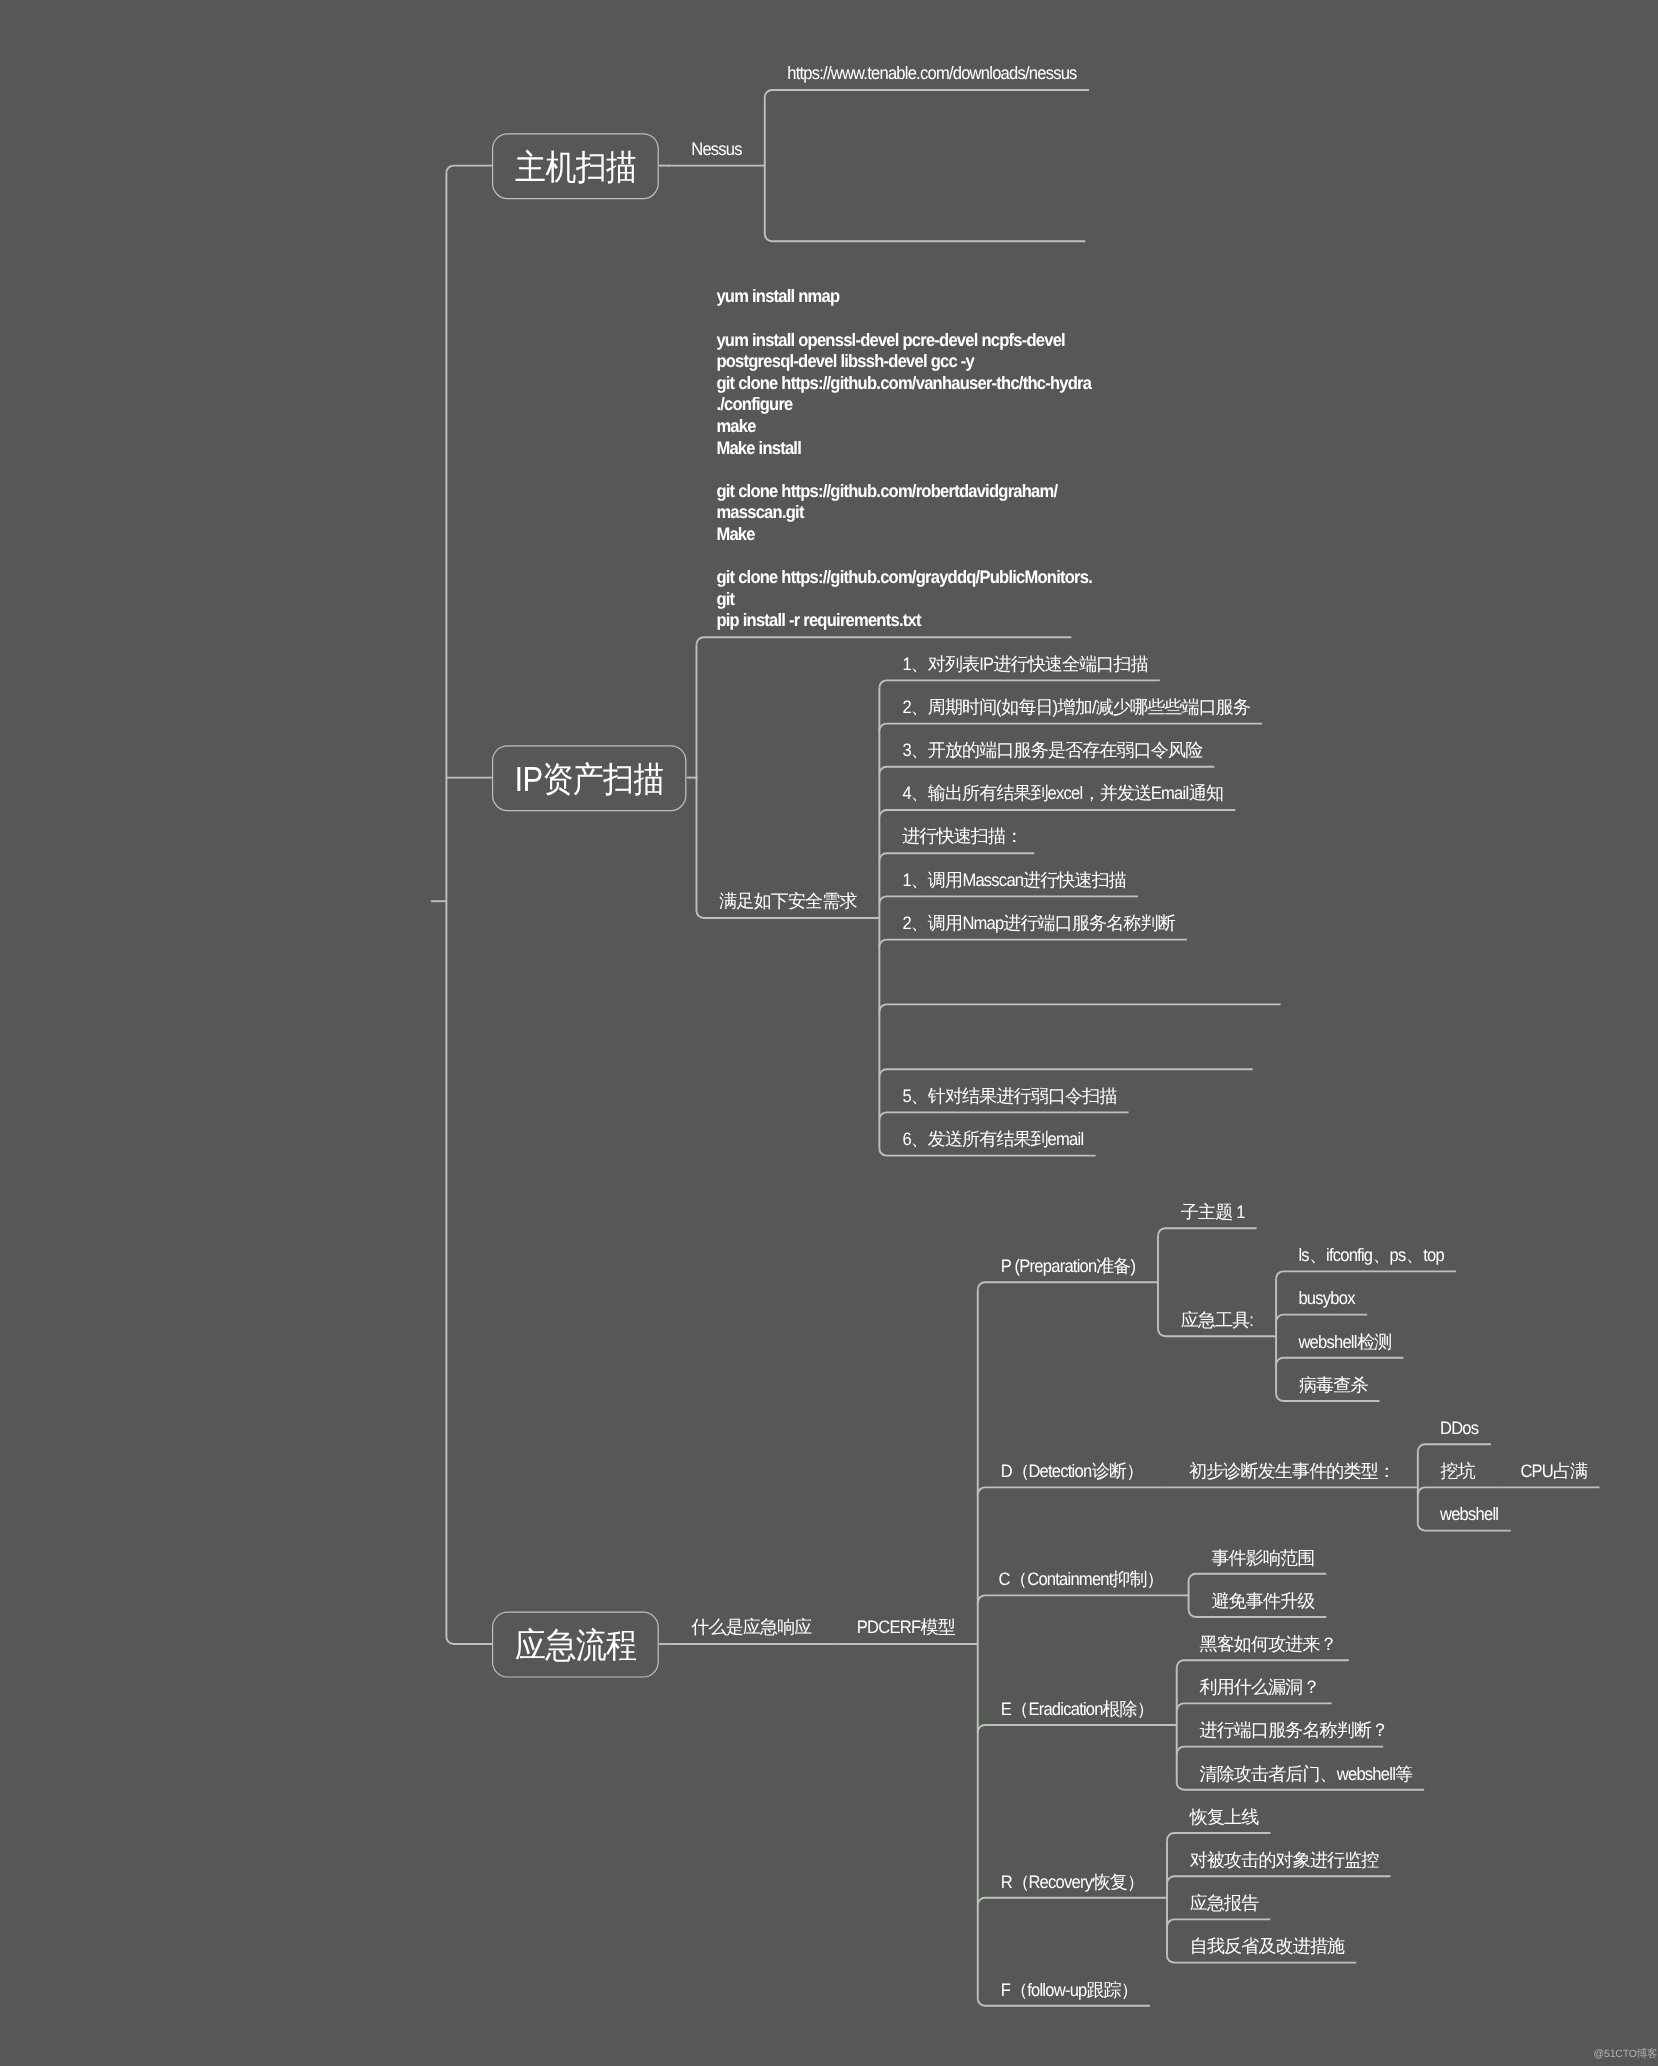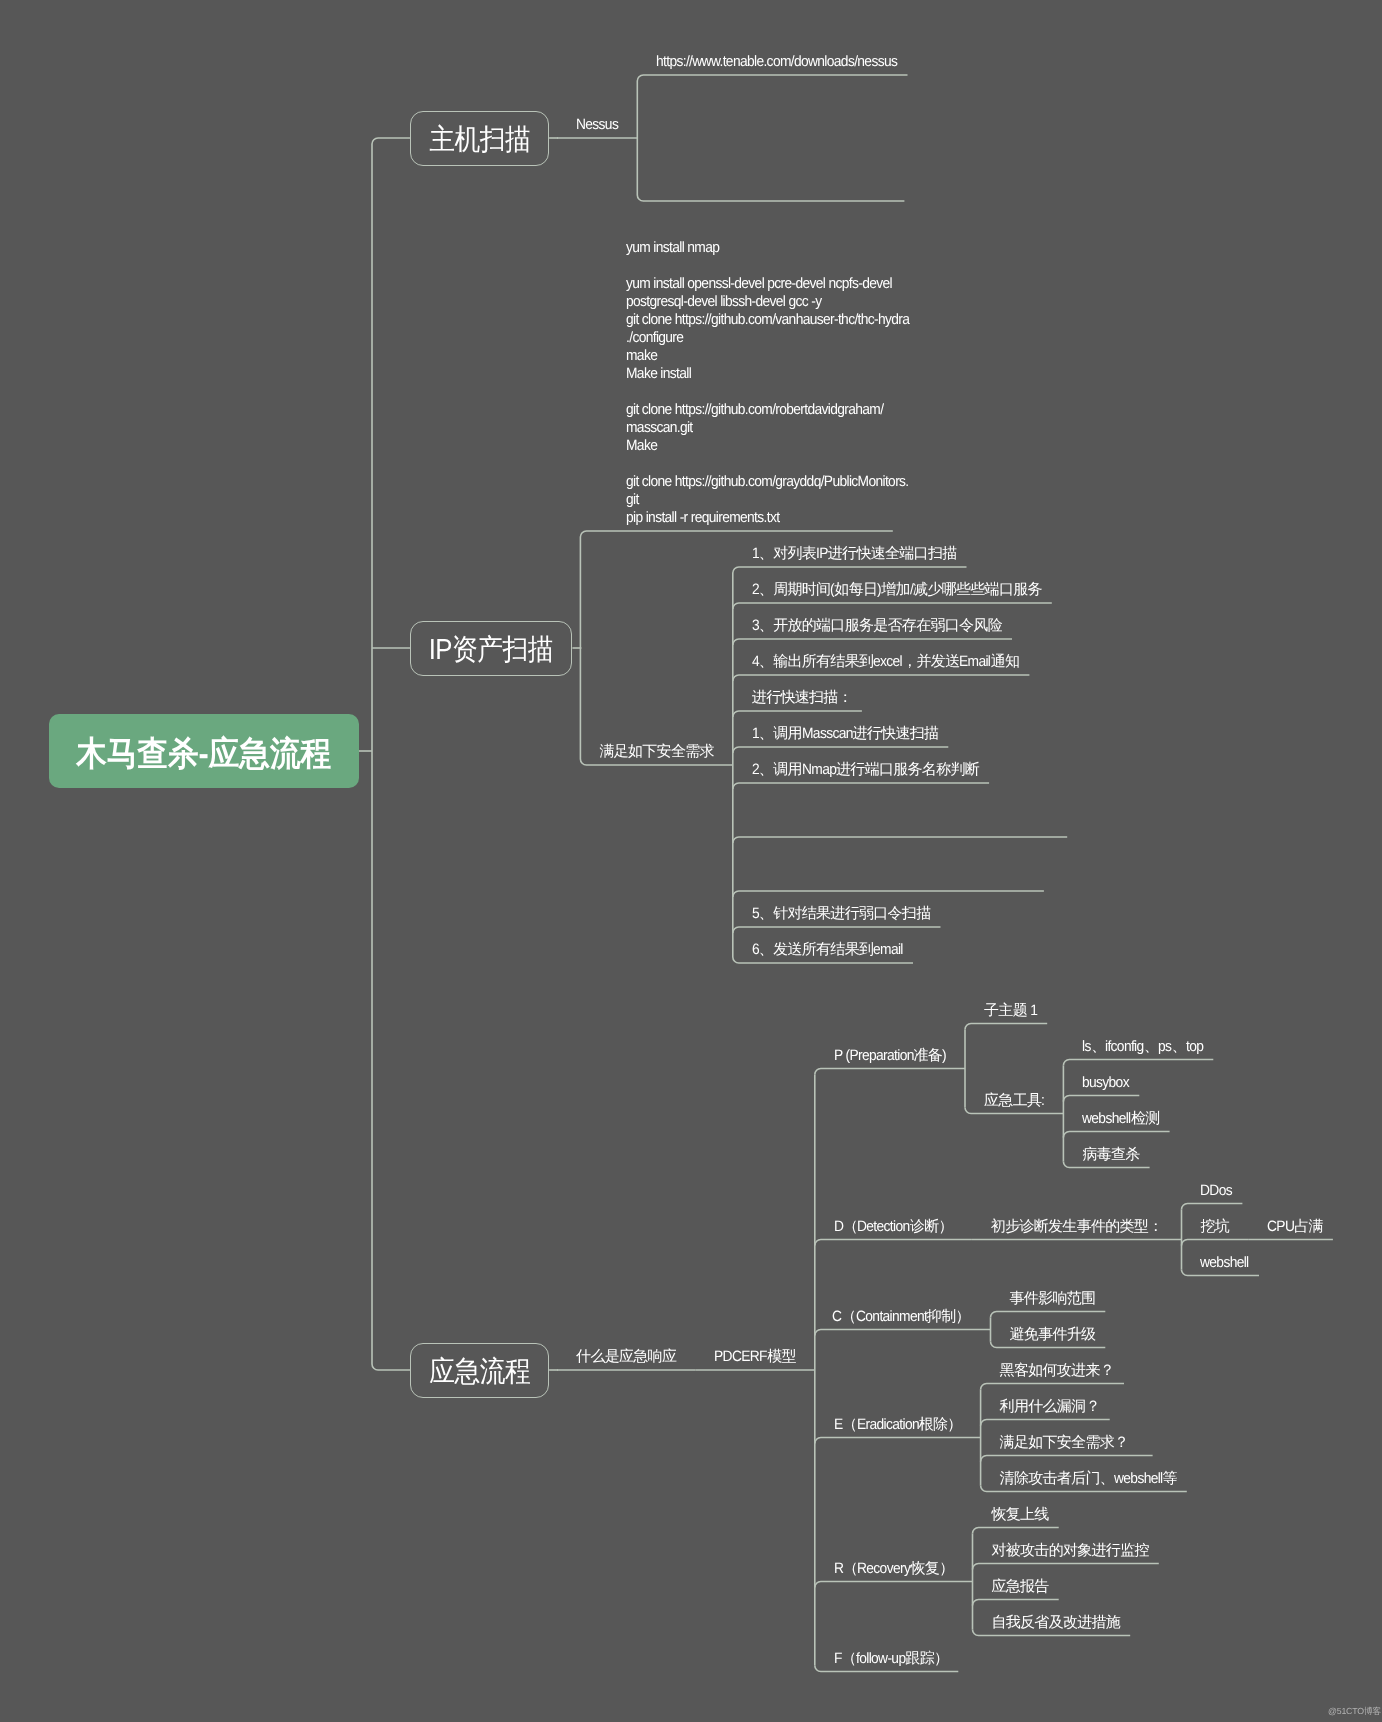--- a/index.html
+++ b/index.html
@@ -87,35 +87,32 @@
       <path d="M 980.6 1461.5 A 6 6 0 0 1 986.6 1455.5 H 1152.6" fill="none" stroke="#b9c3b8" stroke-width="1.6" stroke-linecap="butt" stroke-linejoin="round"></path>
       <path d="M 980.6 1485.5 A 6 6 0 0 0 986.6 1491.5 H 1186.8" fill="none" stroke="#b9c3b8" stroke-width="1.6" stroke-linecap="butt" stroke-linejoin="round"></path>
       <path d="M 814.8 1587.5 A 6 6 0 0 1 820.8 1581.5 H 972.5" fill="none" stroke="#b9c3b8" stroke-width="1.6" stroke-linecap="butt" stroke-linejoin="round"></path>
       <path d="M 972.5 1533.5 V 1629.5" fill="none" stroke="#b9c3b8" stroke-width="1.6" stroke-linecap="butt" stroke-linejoin="round"></path>
       <path d="M 972.5 1533.5 A 6 6 0 0 1 978.5 1527.5 H 1058.7" fill="none" stroke="#b9c3b8" stroke-width="1.6" stroke-linecap="butt" stroke-linejoin="round"></path>
       <path d="M 972.5 1569.5 A 6 6 0 0 1 978.5 1563.5 H 1158.8" fill="none" stroke="#b9c3b8" stroke-width="1.6" stroke-linecap="butt" stroke-linejoin="round"></path>
       <path d="M 972.5 1605.5 A 6 6 0 0 1 978.5 1599.5 H 1058.7" fill="none" stroke="#b9c3b8" stroke-width="1.6" stroke-linecap="butt" stroke-linejoin="round"></path>
       <path d="M 972.5 1629.5 A 6 6 0 0 0 978.5 1635.5 H 1130.2" fill="none" stroke="#b9c3b8" stroke-width="1.6" stroke-linecap="butt" stroke-linejoin="round"></path>
       <path d="M 814.8 1665.5 A 6 6 0 0 0 820.8 1671.5 H 958.3" fill="none" stroke="#b9c3b8" stroke-width="1.6" stroke-linecap="butt" stroke-linejoin="round"></path>
     </svg>
-<div class="rootbox" style="left: 48.5px; top: 714px; width: 310.5px; height: 74px; background: rgb(106, 168, 127);">
-      <span>木马查杀-应急流程</span>
-    </div>
     <div class="topic" style="left: 410px; top: 110.5px; width: 139.113px; height: 55px;">
       <span>主机扫描</span>
     </div>
     <div class="topic" style="left: 410px; top: 620.5px; width: 162.434px; height: 55px;">
       <span>IP资产扫描</span>
     </div>
     <div class="topic" style="left: 410px; top: 1342.5px; width: 139.113px; height: 55px;">
       <span>应急流程</span>
     </div>
     <div class="lbl" style="left: 576.113px; top: 116px;"><i style="margin-right: -3.68px;">Nessus</i></div>
     <div class="lbl" style="left: 656.275px; top: 53px;"><i style="margin-right: -20.96px;">https://www.tenable.com/downloads/nessus</i></div>
-    <div class="lbl" style="left: 626px; top: 239px;"><i style="margin-right: -8.08px;">yum install nmap</i>
+    <div class="lbl" style="left: 597px; top: 239px; font-weight: bold;"><i style="margin-right: -8.08px;">yum install nmap</i>
 
 <i style="margin-right: -23.12px;">yum install openssl-devel pcre-devel ncpfs-devel</i>
 <i style="margin-right: -16.96px;">postgresql-devel libssh-devel gcc -y</i>
 <i style="margin-right: -24.64px;">git clone https://github.com/vanhauser-thc/thc-hydra</i>
 <i style="margin-right: -4.96px;">./configure</i>
 <i style="margin-right: -2.72px;">make</i>
 <i style="margin-right: -5.68px;">Make install</i>
 
 <i style="margin-right: -22.4px;">git clone https://github.com/robertdavidgraham/</i>
 <i style="margin-right: -5.76px;">masscan.git</i>
@@ -148,21 +145,21 @@
     <div class="lbl" style="left: 1200.47px; top: 1181.5px;"><i style="margin-right: -2.8px;">DDos</i></div>
     <div class="lbl" style="left: 1200.47px; top: 1217.5px;">挖坑</div>
     <div class="lbl" style="left: 1267.08px; top: 1217.5px;"><i style="margin-right: -2.4px;">CPU</i>占满</div>
     <div class="lbl" style="left: 1200.47px; top: 1253.5px;"><i style="margin-right: -4.24px;">webshell</i></div>
     <div class="lbl" style="left: 832px; top: 1307.5px;"><i style="margin-right: -0.8px;">C</i>（<i style="margin-right: -6.16px;">Containment</i>抑制）</div>
     <div class="lbl" style="left: 1009.54px; top: 1289.5px;">事件影响范围</div>
     <div class="lbl" style="left: 1009.54px; top: 1325.5px;">避免事件升级</div>
     <div class="lbl" style="left: 833.77px; top: 1415.5px;"><i style="margin-right: -0.72px;">E</i>（<i style="margin-right: -5.36px;">Eradication</i>根除）</div>
     <div class="lbl" style="left: 999.582px; top: 1361.5px;">黑客如何攻进来？</div>
     <div class="lbl" style="left: 999.582px; top: 1397.5px;">利用什么漏洞？</div>
-    <div class="lbl" style="left: 999.582px; top: 1433.5px;">满足如下安全需求？</div>
+    <div class="lbl" style="left: 999.582px; top: 1433.5px;">进行端口服务名称判断？</div>
     <div class="lbl" style="left: 999.582px; top: 1469.5px;">清除攻击者后门、<i style="margin-right: -4.24px;">webshell</i>等</div>
     <div class="lbl" style="left: 833.77px; top: 1559.5px;"><i style="margin-right: -0.8px;">R</i>（<i style="margin-right: -4.64px;">Recovery</i>恢复）</div>
     <div class="lbl" style="left: 991.473px; top: 1505.5px;">恢复上线</div>
     <div class="lbl" style="left: 991.473px; top: 1541.5px;">对被攻击的对象进行监控</div>
     <div class="lbl" style="left: 991.473px; top: 1577.5px;">应急报告</div>
     <div class="lbl" style="left: 991.473px; top: 1613.5px;">自我反省及改进措施</div>
     <div class="lbl" style="left: 833.77px; top: 1649.5px;"><i style="margin-right: -0.64px;">F</i>（<i style="margin-right: -4.32px;">follow-up</i>跟踪）</div>
   </div>
 <div id="wm">@51CTO博客</div>
 

